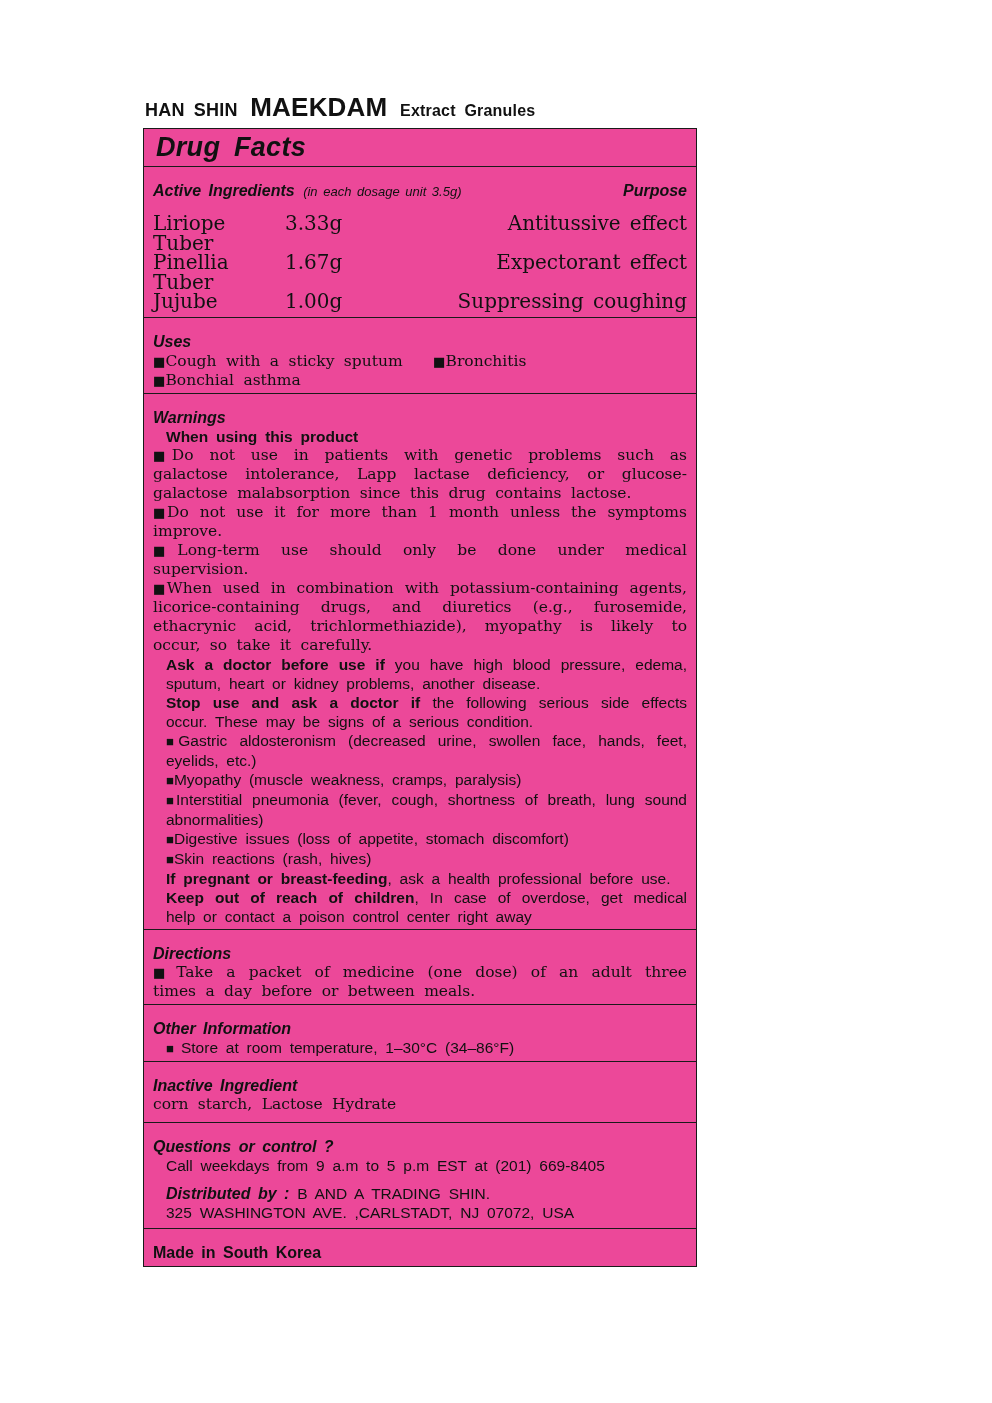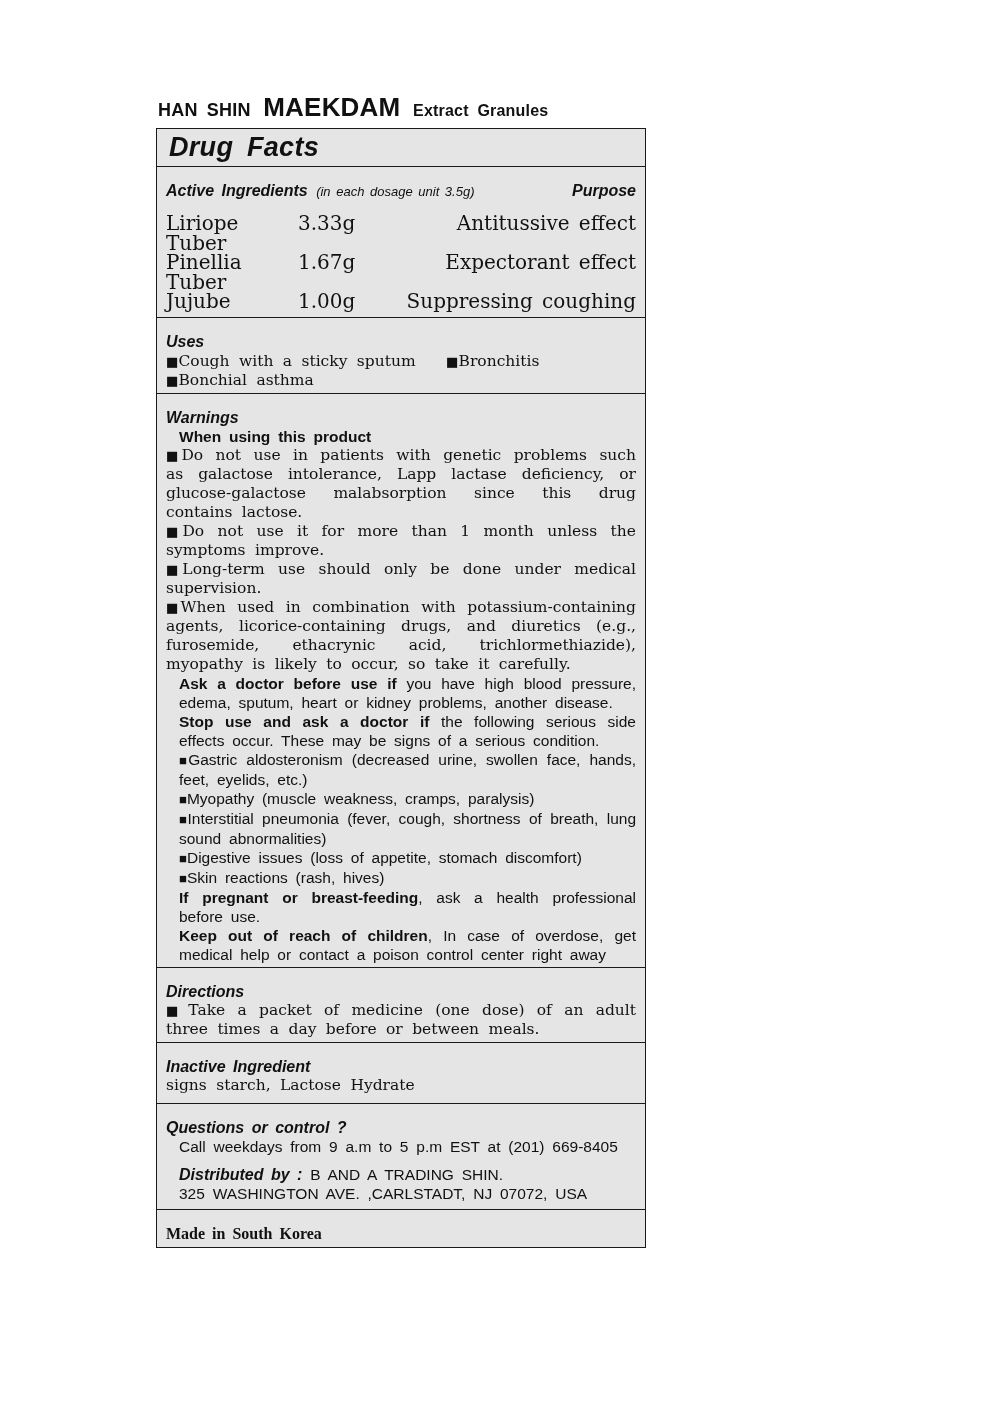--- a/index.html
+++ b/index.html
@@ -6,37 +6,37 @@
   html, body { background: #ffffff; }
   body {
     width: 992px; height: 1403px;
     position: relative;
     font-family: "Liberation Sans", sans-serif;
     color: #111;
     overflow: hidden;
   }
   .label {
     position: absolute;
-    left: 156px; top: 92px;
-    width: 490px;
+    left: 143px; top: 92px;
+    width: 554px;
   }
   
   .brand-line {
     white-space: nowrap;
     margin: 0 0 5px 2px;
     font-weight: bold;
     letter-spacing: 0.2px;
     word-spacing: 4px;
   }
   .brand   { font-size: 18px; }
   .product { font-size: 26px; margin: 0 4px; }
   .suffix  { font-size: 16px; }
 
   
-  .box { border: 1px solid #1a1a1a; width: 100%; background: #e5e5e5; }
+  .box { border: 1px solid #1a1a1a; width: 100%; background: #ec4899; }
   .sec { padding: 14px 9px 3px 9px; border-top: 1px solid #1a1a1a; }
   .sec:first-child { border-top: none; }
 
   
   .h-it {
     font-family: "Liberation Sans", sans-serif;
     font-weight: bold; font-style: italic;
     font-size: 16px; line-height: 19px;
     word-spacing: 3px;
   }
@@ -76,21 +76,21 @@
   .blt-sp { margin-right: 7px; }
 
   
   .uses-line { margin-top: 1px; }
   .use-item { margin-right: 21px; white-space: nowrap; }
   .use-item:last-child { margin-right: 0; }
 
   
   .dist-block { margin-top: 9px; }
 
-  .made { font-weight: bold; font-size: 16px; line-height: 20px; word-spacing: 3px; font-family: Liberation Serif, serif; }
+  .made { font-weight: bold; font-size: 16px; line-height: 20px; word-spacing: 3px; }
 </style>
 </head>
 <body>
 
 <div class="label">
 
   <div class="brand-line">
     <span class="brand">HAN SHIN</span>
     <span class="product">MAEKDAM</span>
     <span class="suffix">Extract Granules</span>
@@ -154,24 +154,28 @@
       <p class="bsans"><span class="blt">■</span><span>Skin reactions (rash, hives)</span></p>
       <p class="bsans"><b>If pregnant or breast-feeding</b><span>, ask a health professional before use.</span></p>
       <p class="bsans"><b>Keep out of reach of children</b><span>, In case of overdose, get medical help or contact a poison control center right away</span></p>
     </section>
 
     <section class="sec">
       <div class="h-it">Directions</div>
       <p class="bserif"><span class="blt blt-sp">■</span><span>Take a packet of medicine (one dose) of an adult three times a day before or between meals.</span></p>
     </section>
 
+    <section class="sec">
+      <div class="h-it">Other Information</div>
+      <p class="bsans nojust"><span class="blt blt-sp">■</span><span>Store at room temperature, 1–30°C (34–86°F)</span></p>
+    </section>
 
     <section class="sec" style="padding-bottom:8px;">
       <div class="h-it">Inactive Ingredient</div>
-      <p class="bserif nojust">signs starch, Lactose Hydrate</p>
+      <p class="bserif nojust">corn starch, Lactose Hydrate</p>
     </section>
 
     <section class="sec" style="padding-bottom:6px;">
       <div class="h-it">Questions or control ?</div>
       <p class="bsans nojust">Call weekdays from 9 a.m to 5 p.m EST at (201) 669-8405</p>
       <p class="bsans nojust dist-block"><b class="h-it">Distributed by :</b><span> B AND A TRADING SHIN.</span></p>
       <p class="bsans nojust">325 WASHINGTON AVE. ,CARLSTADT, NJ 07072, USA</p>
     </section>
 
     <section class="sec">

